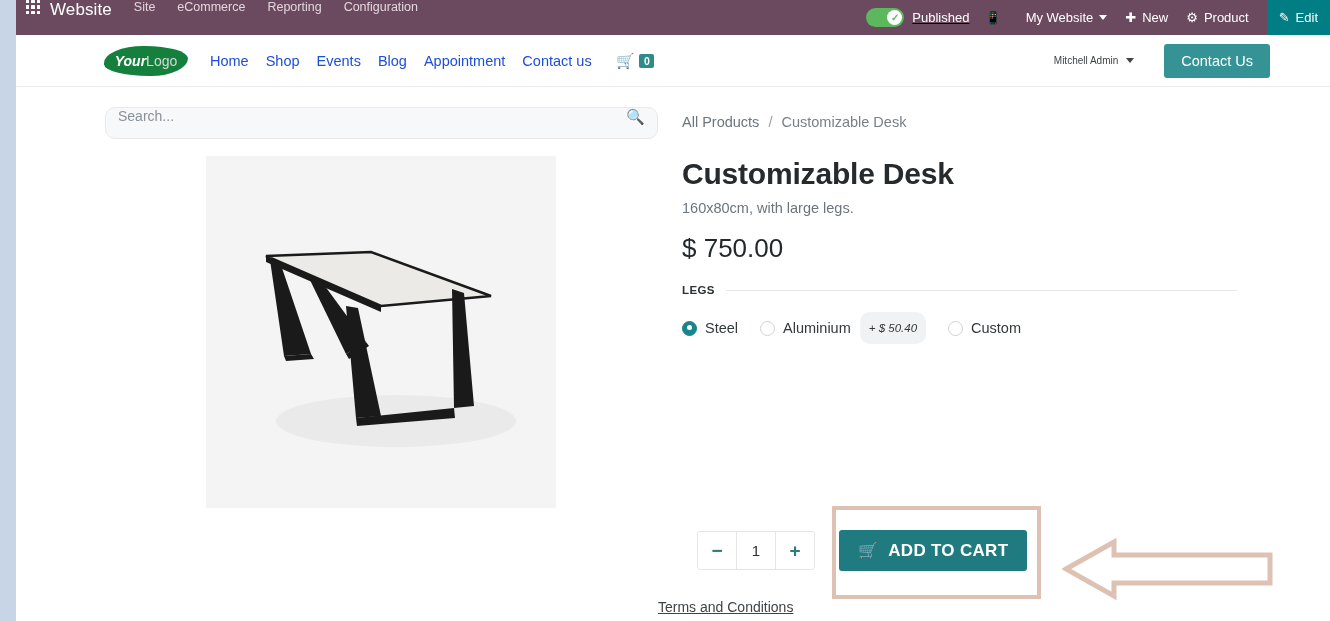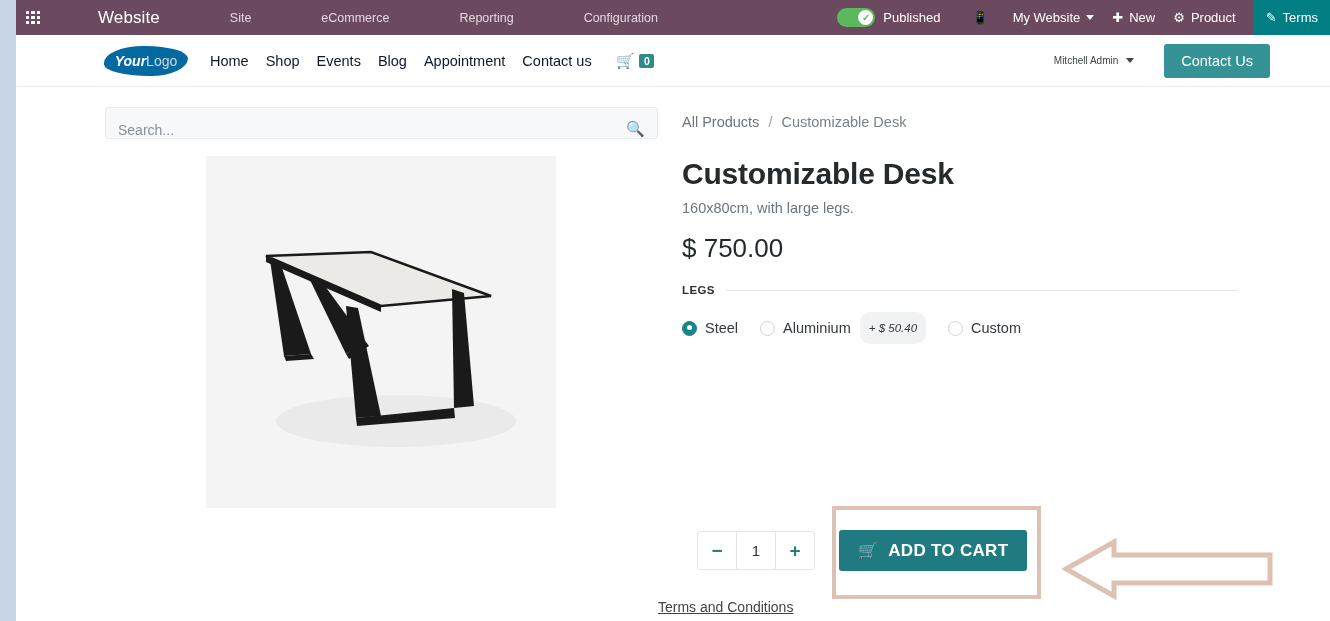--- a/index.html
+++ b/index.html
@@ -15,38 +15,38 @@
   .left-gutter {
     position: absolute; left: 0; top: 0; width: 16px; height: 621px;
     background: #c7d5e6;
   }
 
   
   .sysbar {
     position: absolute; left: 16px; top: 0; width: 1314px; height: 35px;
     background: #6b4a5f; display: flex; align-items: center;
   }
-  .sysbar-left { display: flex; align-items: center; height: 100%; gap: 48px; }
+  .sysbar-left { display: flex; align-items: flex-start; height: 100%; }
   .apps-grid {
     width: 14px; height: 14px; margin: 0 10px 0 10px;
     display: grid; grid-template-columns: repeat(3,1fr); grid-template-rows: repeat(3,1fr);
     gap: 2px;
   }
   .apps-grid i { background: #ffffff; display: block; border-radius: 0.5px; }
   .app-name {
     color: #ffffff; font-size: 17px; letter-spacing: .1px; margin-right: 22px;
   }
   .sysmenu {
     color: #e3d7df; font-size: 12.5px; margin-right: 22px; white-space: nowrap;
   }
   .sysbar-right {
     margin-left: auto; display: flex; align-items: center; height: 100%;
   }
   .pub-toggle {
-    display: flex; align-items: center; margin-right: 32px;
+    display: flex; align-items: center; margin-right: 16px; text-decoration: underline;
   }
   .pub-switch {
     width: 38px; height: 19px; border-radius: 10px; background: #5cb85c;
     position: relative; margin-right: 8px;
   }
   .pub-switch::after {
     content: ""; position: absolute; right: 2px; top: 2px;
     width: 15px; height: 15px; border-radius: 50%; background: #fff;
   }
   .pub-switch::before {
@@ -71,29 +71,29 @@
   }
 
   
   .site-header {
     position: absolute; left: 16px; top: 35px; width: 1314px; height: 52px;
     background: #ffffff; border-bottom: 1px solid #e9ecef;
     display: flex; align-items: center;
   }
   .logo {
     width: 84px; height: 30px; margin-left: 88px; margin-right: 22px;
-    background: #0369a1; position: relative;
+    background: #15803d; position: relative;
     border-radius: 48% 52% 45% 55% / 58% 42% 60% 40%;
     display: flex; align-items: center; justify-content: center;
   }
   .logo-text { color: #ffffff; font-size: 14px; font-weight: bold; font-style: italic; }
   .logo-text em { font-weight: normal; font-style: normal; color: #d8d8d8; }
   .site-nav { display: flex; align-items: center; }
   .site-nav a {
-    color: #0f172a; font-size: 14.5px; text-decoration: none; margin-right: 17px;
+    color: #1d4ed8; font-size: 14.5px; text-decoration: none; margin-right: 17px;
     white-space: nowrap;
   }
   .cart-wrap { display: flex; align-items: center; margin-left: 8px; }
   .cart-ico { color: #55595c; font-size: 15px; margin-right: 4px; }
   .cart-badge {
     background: #2e8b8b; color: #fff; font-size: 10.5px; font-weight: bold;
     border-radius: 2px; padding: 1px 4px; min-width: 15px; text-align: center;
   }
   .header-right { margin-left: auto; display: flex; align-items: center; margin-right: 60px; }
   .user-menu { color: #3f4447; font-size: 10px; display: flex; align-items: center; margin-right: 30px; }
@@ -105,22 +105,22 @@
   .contact-btn {
     background: #359396; color: #fff; font-size: 14.5px;
     padding: 9px 17px; border-radius: 3px; white-space: nowrap;
   }
 
   
   .content { position: absolute; left: 16px; top: 88px; width: 1314px; height: 533px; background:#fff; }
 
   .search-box {
     position: absolute; left: 89px; top: 19px; width: 553px; height: 32px;
-    background: #f7f8f9; border: 1px solid #e7e9eb; border-radius: 3px;
-    display: flex; align-items: flex-end; padding: 0 12px;
+    background: #f7f8f9; border: 1px solid #e7e9eb; border-radius: 10px;
+    display: flex; align-items: flex-start; padding: 0 12px;
   }
   .search-box input {
     border: none; background: transparent; outline: none; flex: 1;
     font-family: "Liberation Sans", sans-serif; font-size: 14px; color: #3f4447;
   }
   .search-box input::placeholder { color: #8a9097; }
   .search-ico { color: #2f3438; font-size: 15px; }
 
   .product-img {
     position: absolute; left: 190px; top: 68px; width: 350px; height: 352px;
@@ -256,21 +256,21 @@
       <div class="sysitem">
         <span class="sysicon">✚</span>
         <span>New</span>
       </div>
       <div class="sysitem">
         <span class="sysicon">⚙</span>
         <span>Product</span>
       </div>
       <div class="edit-btn">
         <span class="sysicon">✎</span>
-        <span>Terms</span>
+        <span>Edit</span>
       </div>
     </div>
   </div>
 
   <div class="site-header">
     <div class="logo">
       <div class="logo-text"><span>Your</span><em>Logo</em></div>
     </div>
     <div class="site-nav">
       <a href="#">Home</a>

